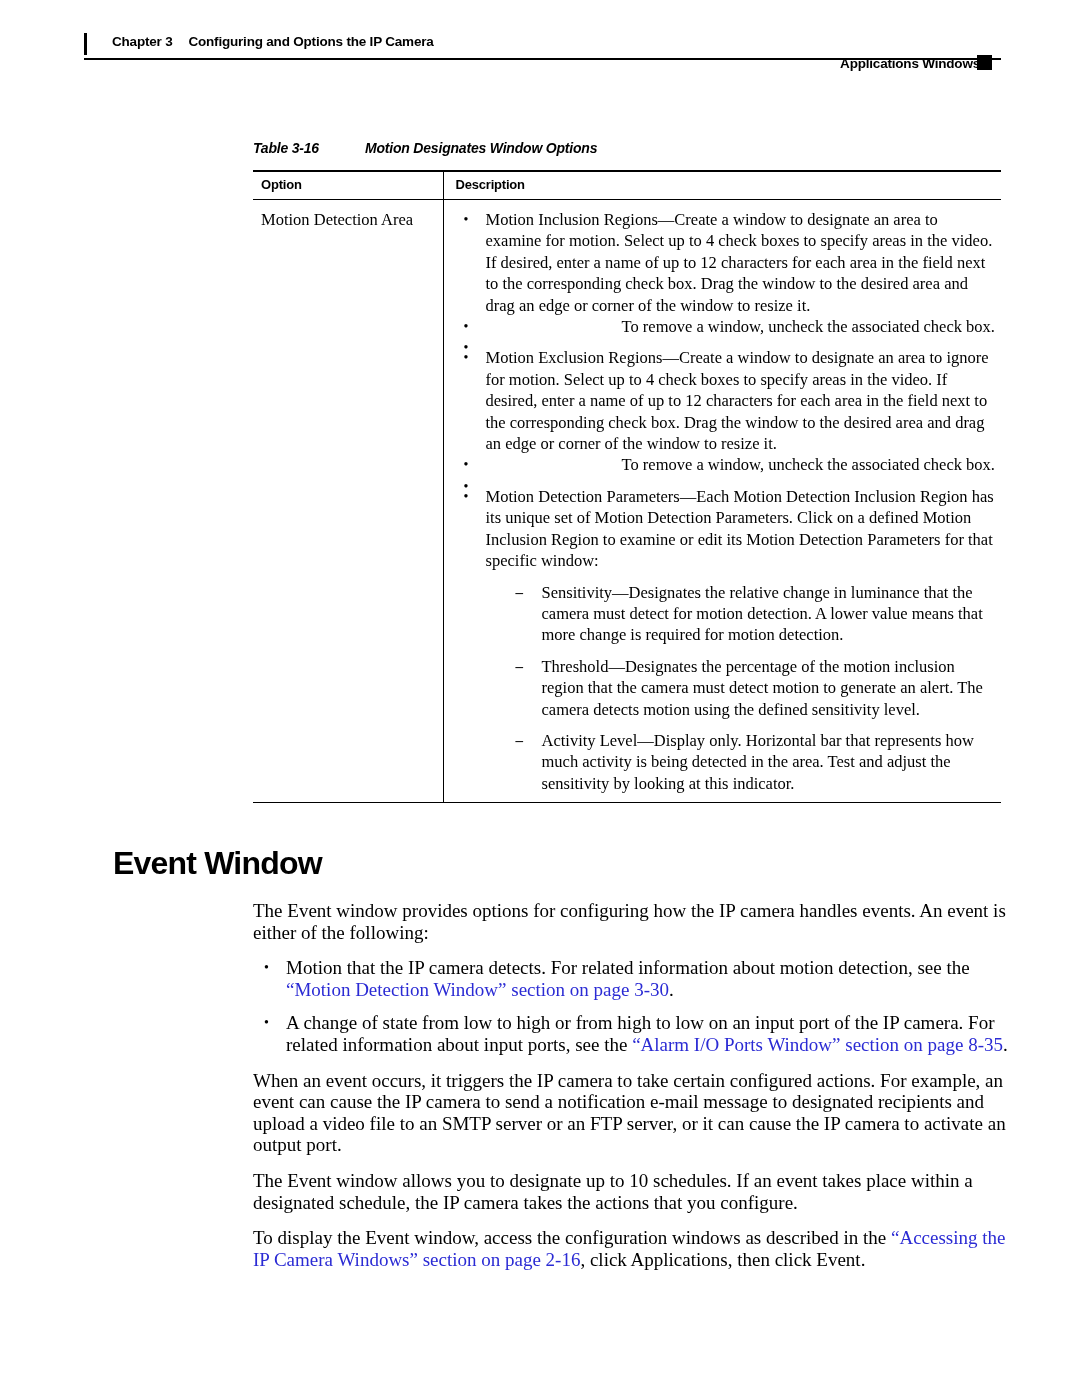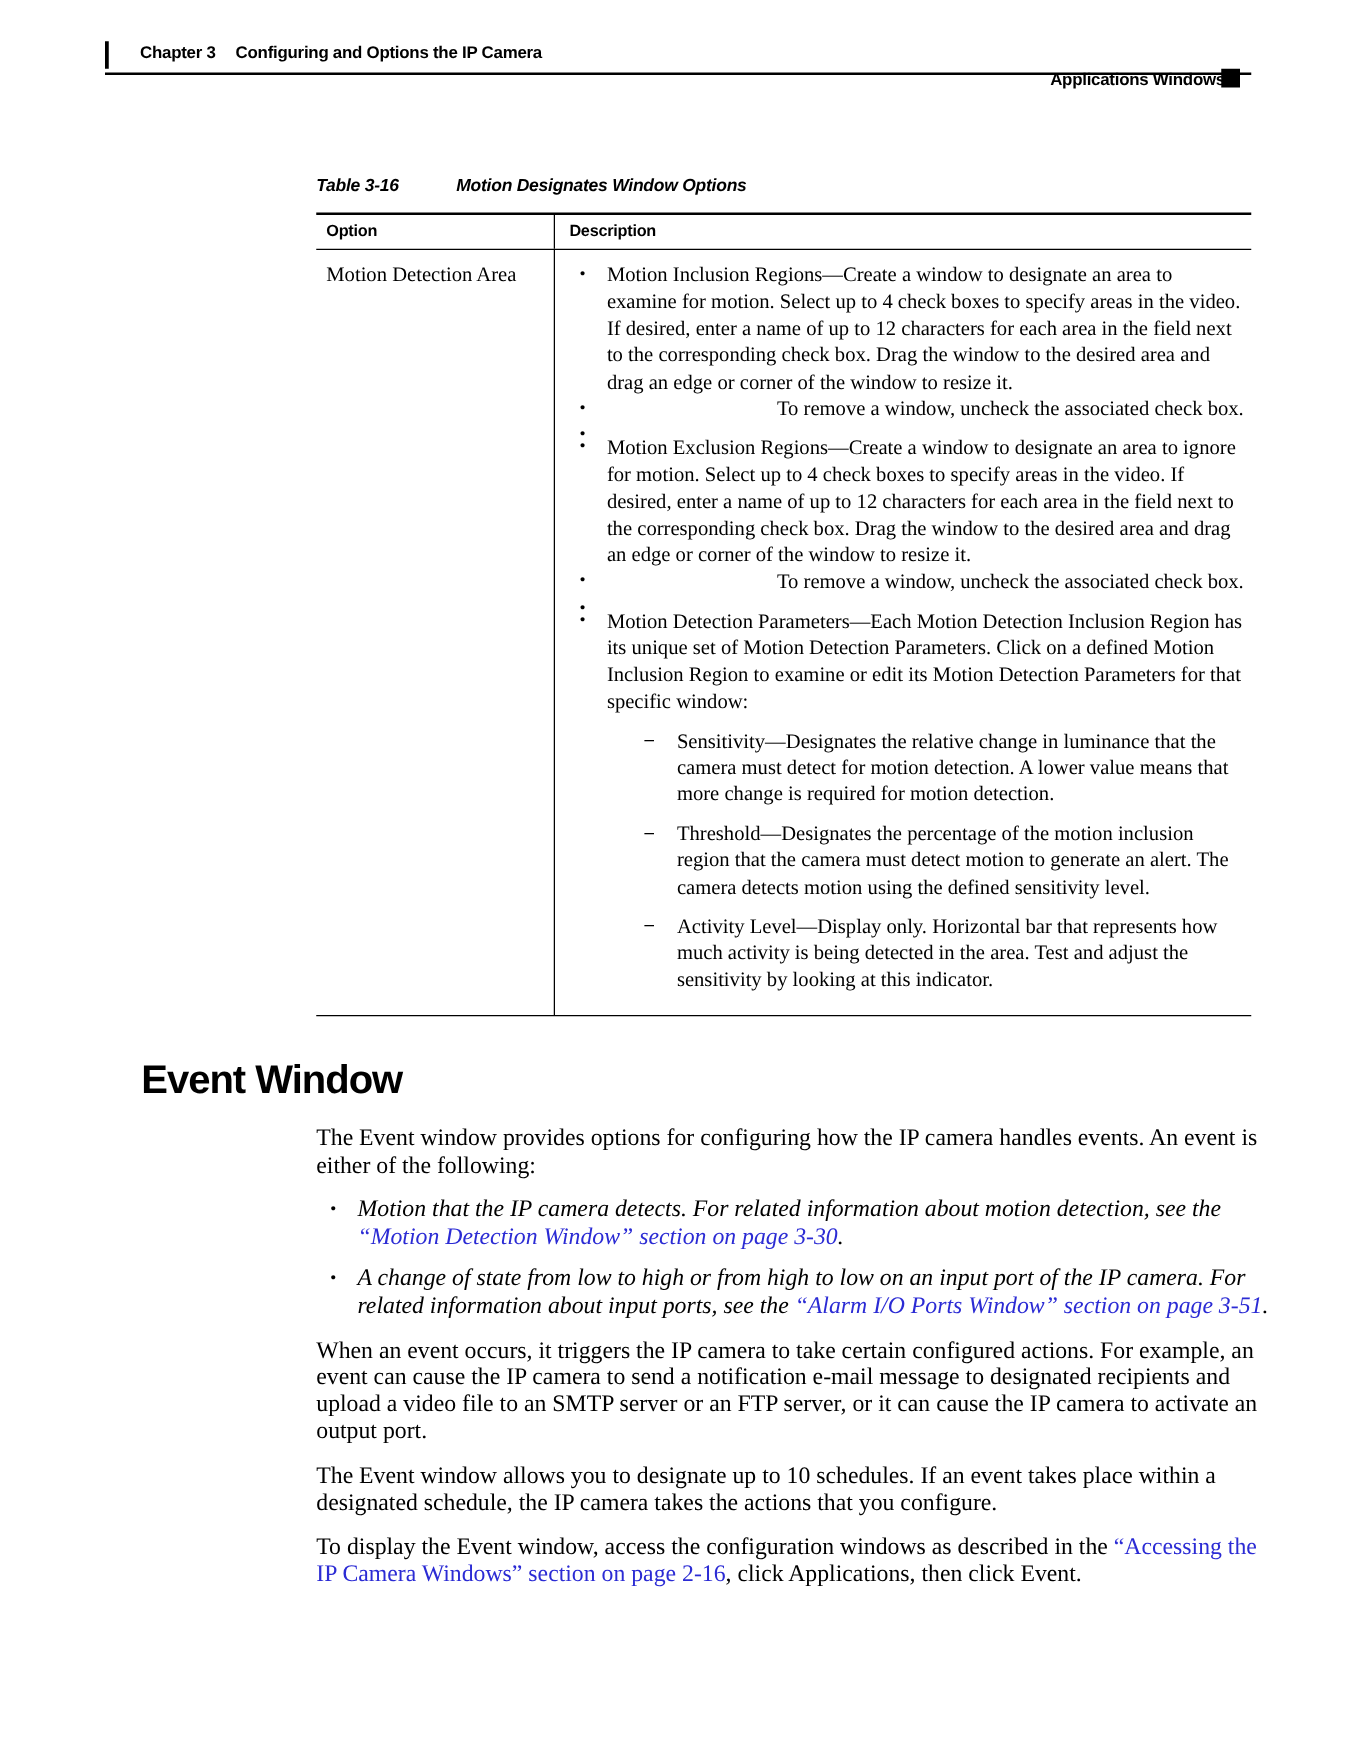--- a/index.html
+++ b/index.html
@@ -118,21 +118,21 @@
     vertical-align: top;
     border-bottom: 1.6px solid #000;
     font-size: 16.5px;
     line-height: 21.4px;
   }
   .tbl tbody td.col-opt {
     padding: 9px 8px 10px 8px;
   }
   .tbl tbody td.col-desc {
     border-left: 1px solid #000;
-    padding: 9px 6px 18px 12px;
+    padding: 9px 6px 8px 12px;
   }
 
   
   ul.b, ul.d {
     list-style: none;
     margin: 0;
     padding: 0;
   }
   ul.b > li {
     position: relative;
@@ -197,21 +197,20 @@
   }
   .body-col ul.b2 {
     list-style: none;
     margin: 0 0 14px 0;
     padding: 0;
   }
   .body-col ul.b2 > li {
     position: relative;
     padding-left: 33px;
     margin-bottom: 12px;
-    font-style: italic;
   }
   .body-col ul.b2 > li:last-child { margin-bottom: 0; }
   .body-col ul.b2 > li::before {
     content: "\2022";
     position: absolute;
     left: 11px;
     top: 0;
     font-size: 14px;
     line-height: 21.6px;
   }
@@ -289,21 +288,21 @@
   </table>
 </div>
 
 <div class="section-heading">Event Window</div>
 
 <div class="body-col">
   <p>The Event window provides options for configuring how the IP camera handles events. An event is either of the following:</p>
 
   <ul class="b2">
     <li><span>Motion that the IP camera detects. For related information about motion detection, see the </span><a class="xref" href="#" style="color: rgb(43, 43, 212);">“Motion Detection Window” section on page 3-30</a><span>.</span></li>
-    <li><span>A change of state from low to high or from high to low on an input port of the IP camera. For related information about input ports, see the </span><a class="xref" href="#" style="color: rgb(43, 43, 212);">“Alarm I/O Ports Window” section on page 3-51</a><span>.</span></li>
+    <li><span>A change of state from low to high or from high to low on an input port of the IP camera. For related information about input ports, see the </span><a class="xref" href="#" style="color: rgb(43, 43, 212);">“Alarm I/O Ports Window” section on page 8-35</a><span>.</span></li>
   </ul>
 
   <p>When an event occurs, it triggers the IP camera to take certain configured actions. For example, an event can cause the IP camera to send a notification e-mail message to designated recipients and upload a video file to an SMTP server or an FTP server, or it can cause the IP camera to activate an output port.</p>
 
   <p>The Event window allows you to designate up to 10 schedules. If an event takes place within a designated schedule, the IP camera takes the actions that you configure.</p>
 
   <p><span>To display the Event window, access the configuration windows as described in the </span><a class="xref" href="#" style="color: rgb(43, 43, 212);">“Accessing the IP Camera Windows” section on page 2-16</a><span>, click </span><span class="bold">Applications</span><span>, then click </span><span class="bold">Event</span><span>.</span></p>
 </div>
 
 <div class="page-footer">

